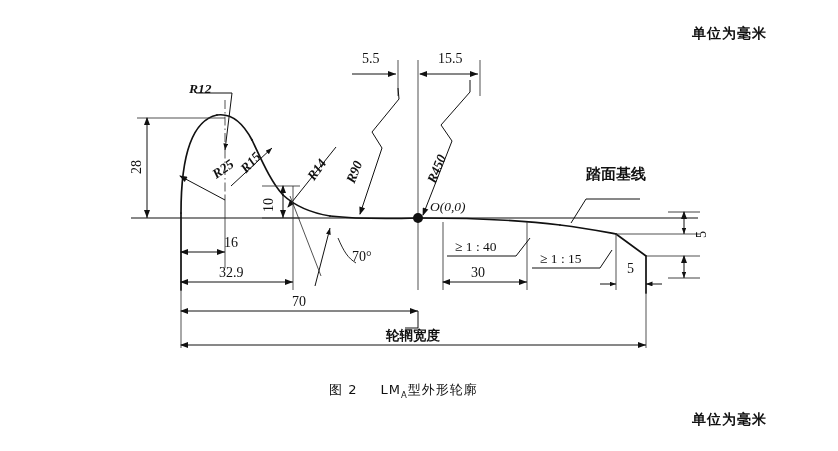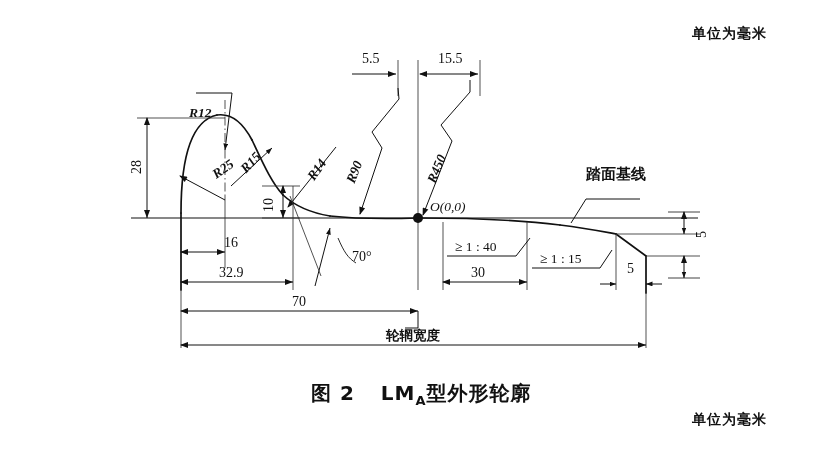--- a/index.html
+++ b/index.html
@@ -18,21 +18,21 @@
   .lbl{
     position:absolute;
     font-family:"Liberation Serif", serif;
     color:#111;
     white-space:nowrap;
     line-height:1;
   }
   .cn{font-family:"DejaVu Sans","Liberation Sans",sans-serif;font-weight:bold;}
   .it{font-style:italic;}
   .unit{font-size:14px;font-weight:bold;letter-spacing:1px;}
-  .caption{font-size:20px;font-weight:bold;letter-spacing:1px;}
+  .caption{font-size:13px;font-weight:normal;letter-spacing:1px;margin-left:18px;}
   .dim{font-size:14px;}
   .rad{font-size:13.5px;font-style:italic;font-weight:bold;}
   .slope{font-size:13.5px;}
   .rot90{transform:rotate(-90deg);transform-origin:0 0;}
   sub{font-size:.65em;}
 </style>
 </head>
 <body>
 
 <div id="sheet">
@@ -211,21 +211,21 @@
 
   <div class="lbl unit cn" style="left:692px;top:26px;">单位为毫米</div>
 
   <div class="lbl unit cn" style="left:692px;top:412px;">单位为毫米</div>
 
   <div class="lbl caption cn" style="left:311px;top:383px;">
     <span>图 2</span>
     <span style="display:inline-block;width:18px;"></span><span>LM</span><sub>A</sub><span>型外形轮廓</span>
   </div>
 
-  <div class="lbl rad" style="left:189px;top:82px;margin-top:24px;">R12</div>
+  <div class="lbl rad" style="left:189px;top:82px;">R12</div>
 
   <div class="lbl rad rot90" style="left:210px;top:170px;transform:rotate(-35deg);transform-origin:0 0;">R25</div>
 
   <div class="lbl rad" style="left:238px;top:166px;transform:rotate(-46deg);transform-origin:0 0;">R15</div>
 
   <div class="lbl rad" style="left:305px;top:175px;transform:rotate(-55deg);transform-origin:0 0;">R14</div>
 
   <div class="lbl rad" style="left:344px;top:180px;transform:rotate(-68deg);transform-origin:0 0;">R90</div>
 
   <div class="lbl rad" style="left:425px;top:180px;transform:rotate(-68deg);transform-origin:0 0;">R450</div>

